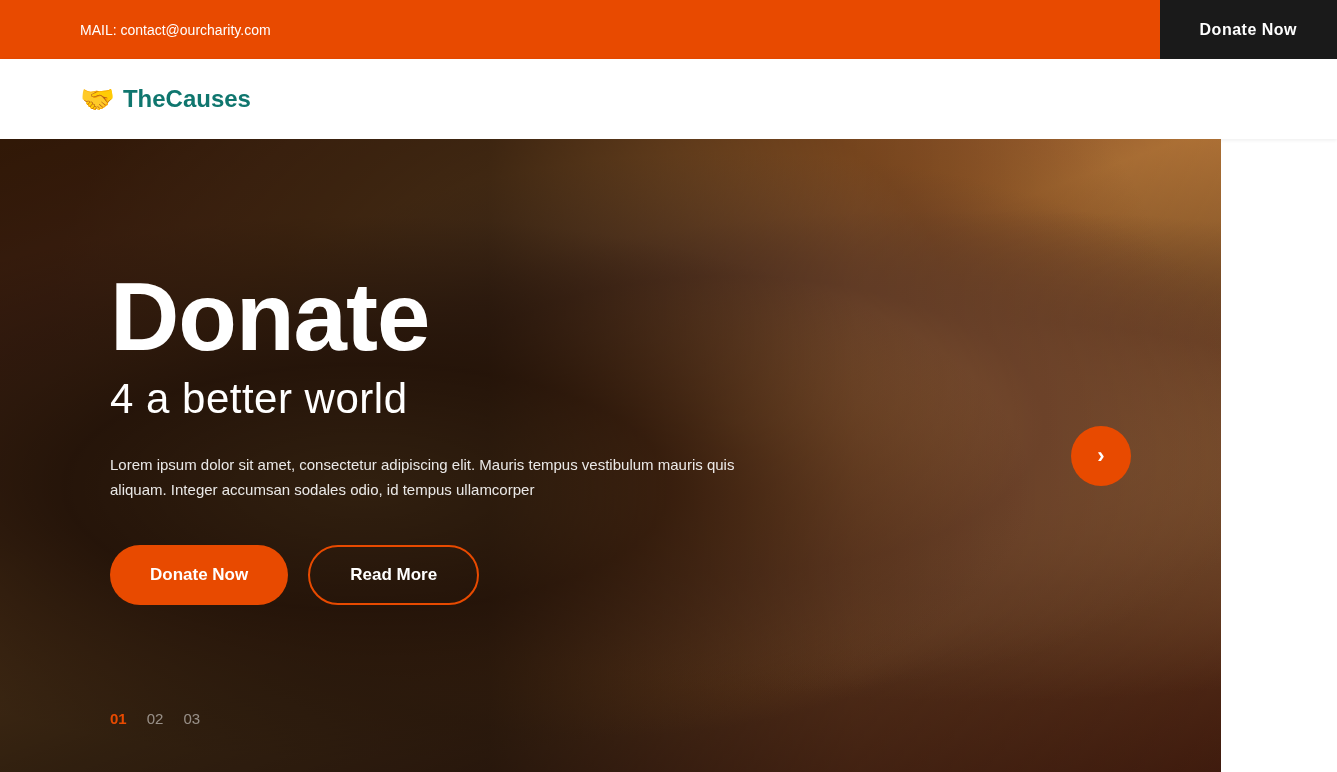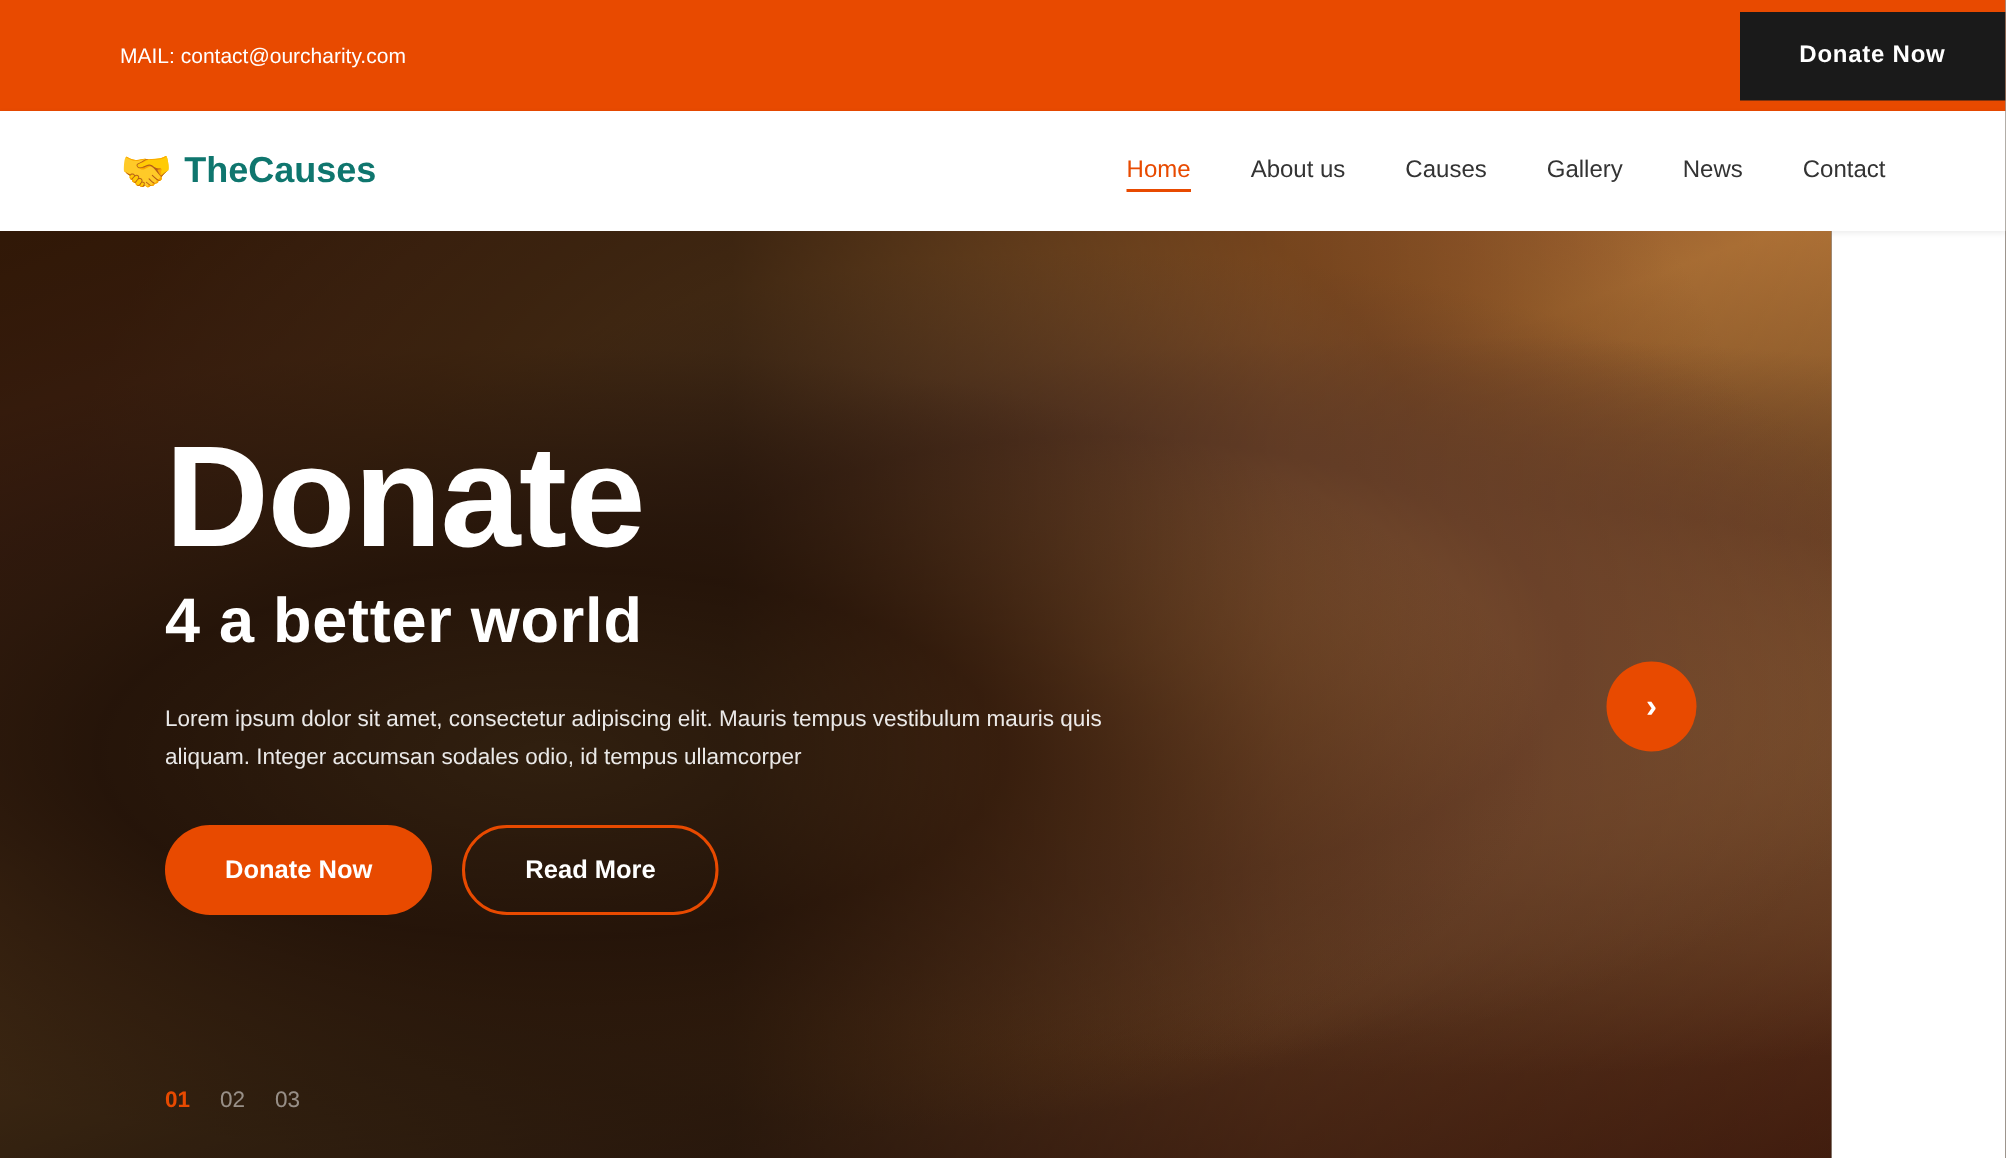--- a/index.html
+++ b/index.html
@@ -5,21 +5,21 @@
     * { margin: 0; padding: 0; box-sizing: border-box; }
     body { font-family: 'Arial', sans-serif; width: 1337px; overflow-x: hidden; }
 
     
     .top-bar {
       background: #e84a00;
       display: flex;
       align-items: center;
       justify-content: space-between;
       padding: 0 0 0 80px;
-      height: 74px;
+      height: 59px;
     }
     .top-bar-contact {
       display: flex;
       gap: 40px;
       color: white;
       font-size: 14px;
     }
     .donate-now-top {
       background: #1a1a1a;
       color: white;
@@ -120,30 +120,30 @@
     }
     .hero-title {
       font-size: 96px;
       font-weight: 900;
       line-height: 1;
       margin-bottom: 10px;
       letter-spacing: -1px;
     }
     .hero-subtitle {
       font-size: 42px;
-      font-weight: 700;
+      font-weight: 400;
       margin-bottom: 30px;
       letter-spacing: 0.5px;
     }
     .hero-description {
       font-size: 15px;
       line-height: 1.65;
       color: rgba(255,255,255,0.9);
       max-width: 670px;
-      margin-bottom: 32px;
+      margin-bottom: 42px;
     }
     .hero-buttons {
       display: flex;
       gap: 20px;
       margin-bottom: 50px;
     }
     .btn-donate {
       background: #e84a00;
       color: white;
       border: none;
@@ -219,28 +219,20 @@
   <button class="donate-now-top">Donate Now</button>
 </div>
 
 <nav class="navbar">
   <a class="logo" href="#">
     <span class="logo-heart">🤝</span>
     <span class="logo-text">
       <span>The</span><span>Causes</span>
     </span>
   </a>
-  <ul class="nav-links">
-    <li><a href="#" class="active">Home</a></li>
-    <li><a href="#">About us</a></li>
-    <li><a href="#">Causes</a></li>
-    <li><a href="#">Gallery</a></li>
-    <li><a href="#">News</a></li>
-    <li><a href="#">Contact</a></li>
-  </ul>
 </nav>
 
 <section class="hero">
   <div class="hero-photo"></div>
   <div class="hero-bg"></div>
 
   <div class="hero-content">
     <h1 class="hero-title">Donate</h1>
     <h2 class="hero-subtitle">4 a better world</h2>
     <p class="hero-description">Lorem ipsum dolor sit amet, consectetur adipiscing elit. Mauris tempus vestibulum mauris quis aliquam. Integer accumsan sodales odio, id tempus ullamcorper</p>

